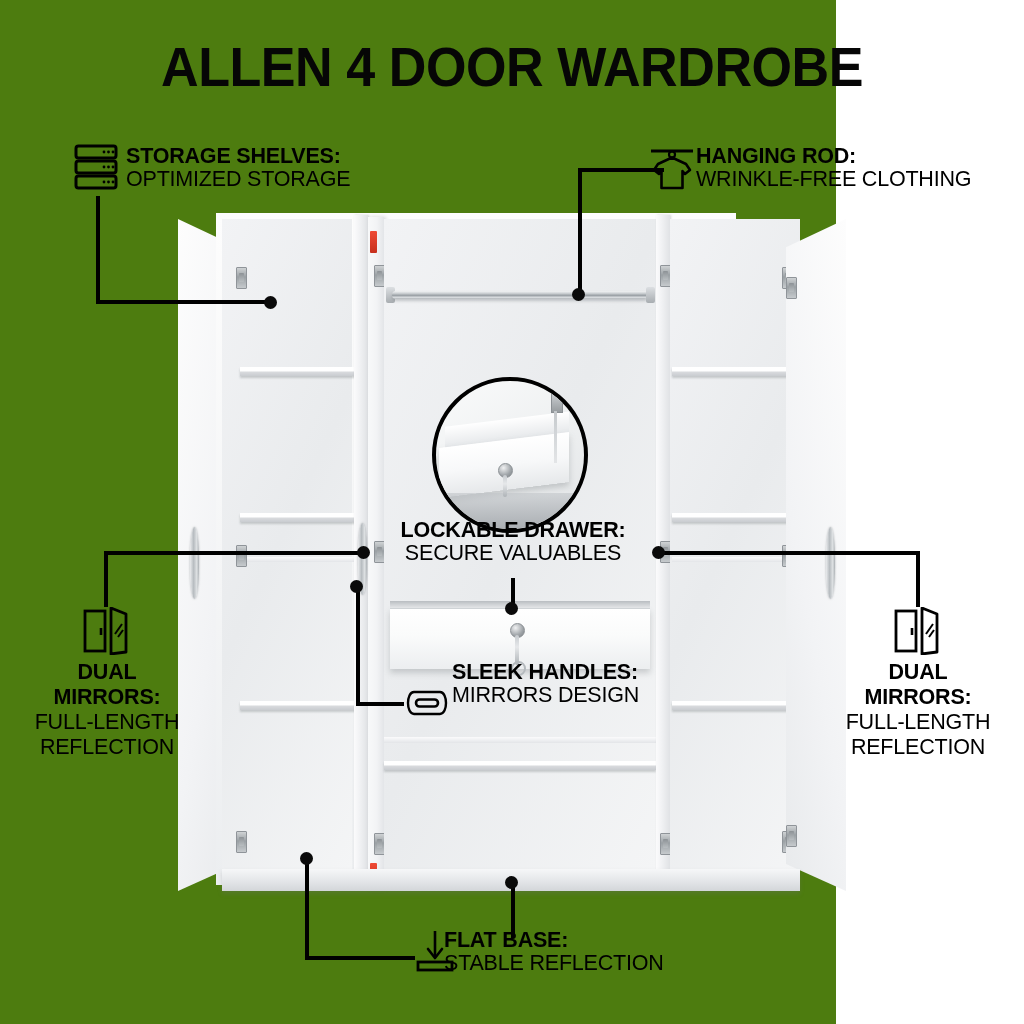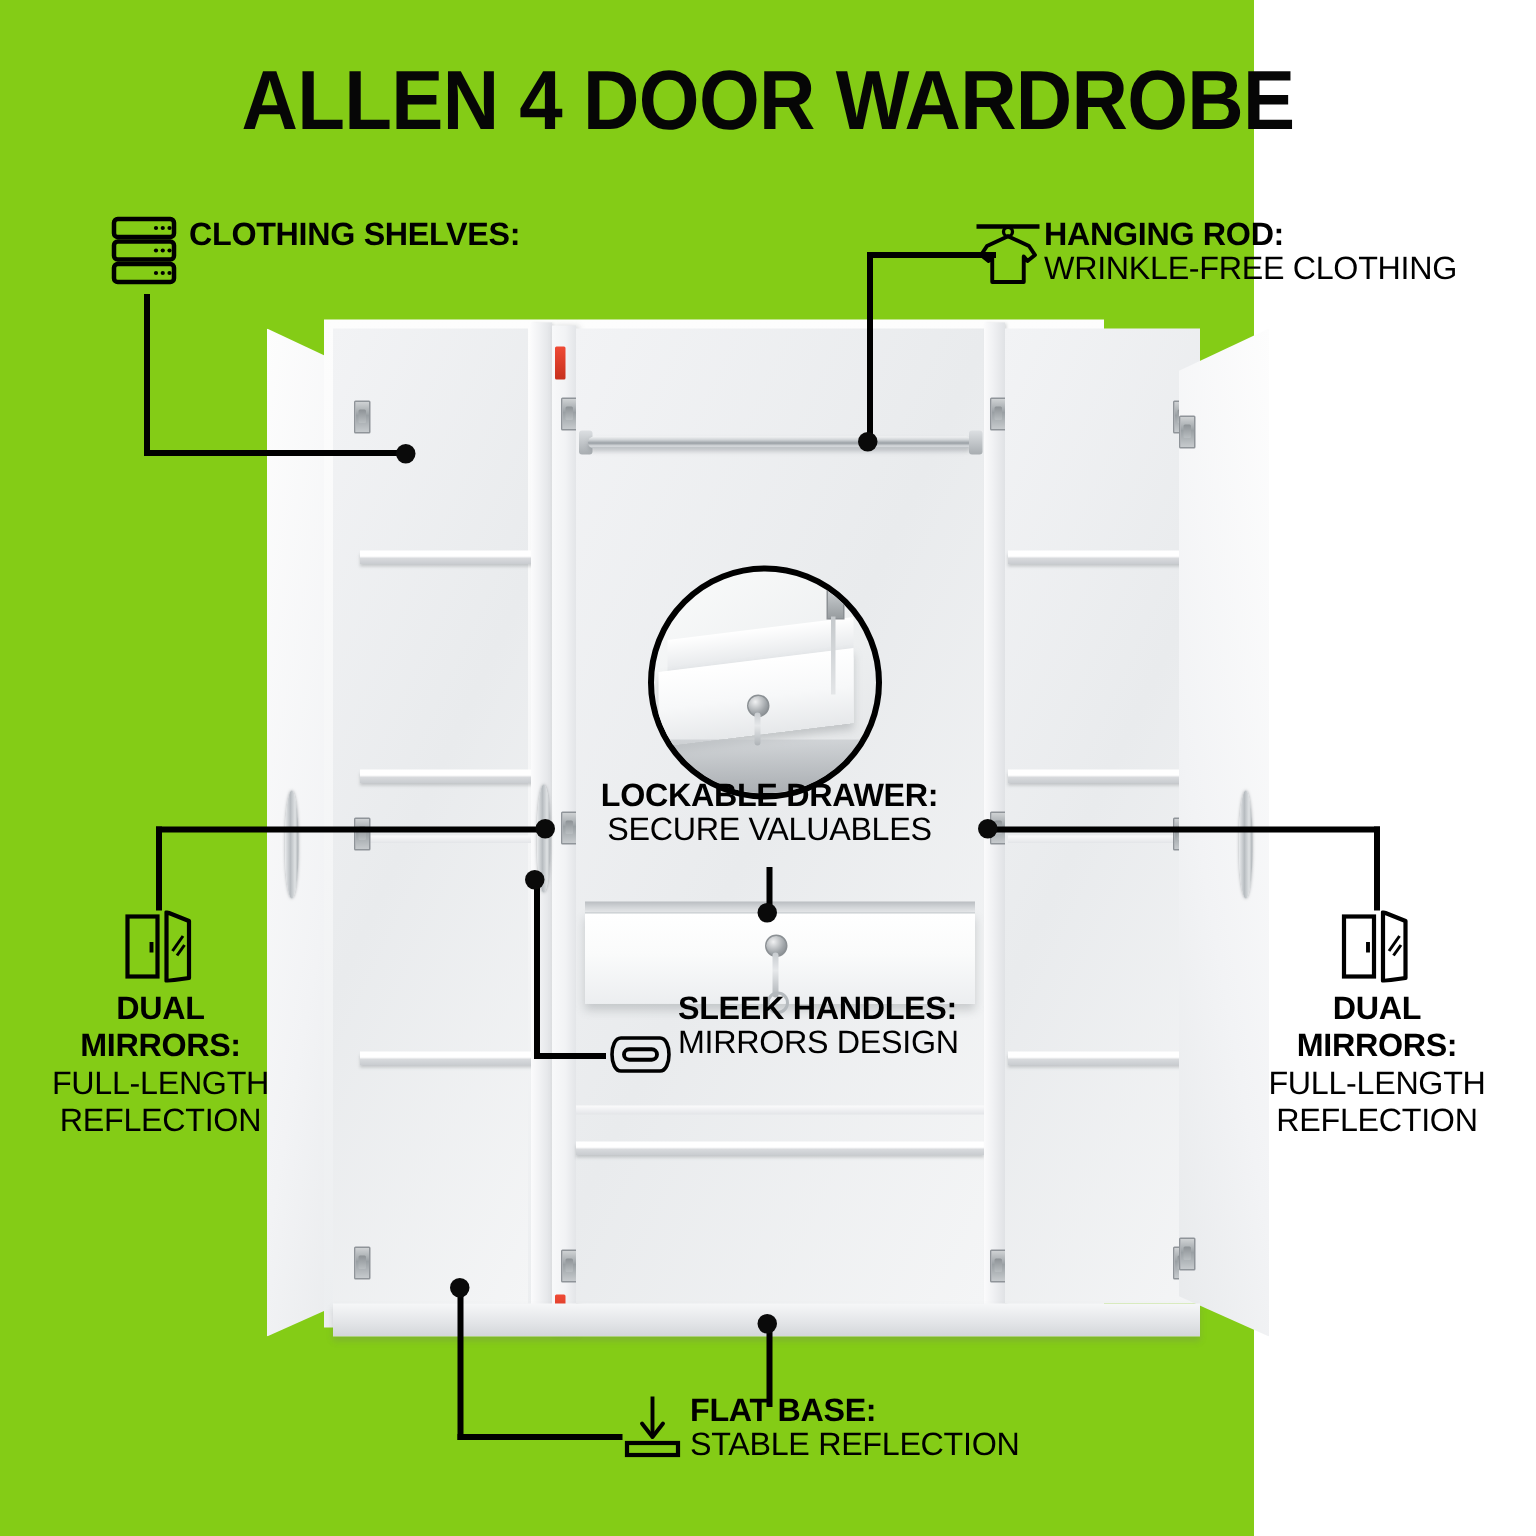--- a/index.html
+++ b/index.html
@@ -1,17 +1,17 @@
 <!DOCTYPE html>
 <html><head>
 <meta charset="utf-8">
 <style>
   html,body{margin:0;padding:0;background:#ffffff;}
   body{width:1024px;height:1024px;overflow:hidden;font-family:"Liberation Sans",sans-serif;color:#000;}
-  #stage{position:relative;width:836px;height:1024px;background:#84cc16;}
+  #stage{position:relative;width:836px;height:1024px;background:#4d7c0f;}
 
   
   .title{
     position:absolute;left:0;top:34px;width:1024px;text-align:center;
     font-family:"Liberation Sans",sans-serif;
     font-weight:bold;font-size:56px;letter-spacing:-0.5px;
     transform:scaleX(0.93);transform-origin:50% 50%;
     white-space:nowrap;color:#060606;
   }
 
@@ -229,21 +229,22 @@
         <circle cx="39" cy="8" r="1.4" fill="#000"></circle>
       <circle cx="30" cy="23" r="1.4" fill="#000"></circle>
         <circle cx="34.5" cy="23" r="1.4" fill="#000"></circle>
         <circle cx="39" cy="23" r="1.4" fill="#000"></circle>
       <circle cx="30" cy="38" r="1.4" fill="#000"></circle>
         <circle cx="34.5" cy="38" r="1.4" fill="#000"></circle>
         <circle cx="39" cy="38" r="1.4" fill="#000"></circle>
     </svg>
   </div>
   <div class="callout" style="left:126px;top:145px;">
-    <div class="l1">CLOTHING SHELVES:</div>
+    <div class="l1">STORAGE SHELVES:</div>
+    <div class="l2">OPTIMIZED STORAGE</div>
   </div>
 
   <div class="ico" style="left:648px;top:142px;">
     <svg width="48" height="50" viewBox="0 0 48 50" aria-hidden="true">
       <line x1="3" y1="9" x2="45" y2="9" stroke="#000" stroke-width="3"></line>
       <circle cx="24" cy="12.5" r="3" fill="none" stroke="#000" stroke-width="2.2"></circle>
       <path d="M24 15.5 L10 22 L6 28 L11 32 L13.5 29 L13.5 46 L34.5 46 L34.5 29 L37 32 L42 28 L38 22 Z" fill="none" stroke="#000" stroke-width="2.6" stroke-linejoin="round"></path>
     </svg>
   </div>
   <div class="callout center" style="left:363px;top:519px;width:300px;">
@@ -299,18 +300,18 @@
     <div class="l2">REFLECTION</div>
   </div>
 
   <div class="ico" style="left:414px;top:928px;">
     <svg width="42" height="46" viewBox="0 0 42 46" aria-hidden="true">
       <line x1="21" y1="3" x2="21" y2="28" stroke="#000" stroke-width="2.6"></line>
       <path d="M14 21 L21 30 L28 21" fill="none" stroke="#000" stroke-width="2.6" stroke-linejoin="round" stroke-linecap="round"></path>
       <rect x="4" y="34" width="34" height="8" fill="none" stroke="#000" stroke-width="2.8"></rect>
     </svg>
   </div>
-  <div class="callout" style="left:460px;top:929px;">
+  <div class="callout" style="left:444px;top:929px;">
     <div class="l1">FLAT BASE:</div>
     <div class="l2">STABLE REFLECTION</div>
   </div>
 
 </div>
 
 </body></html>

